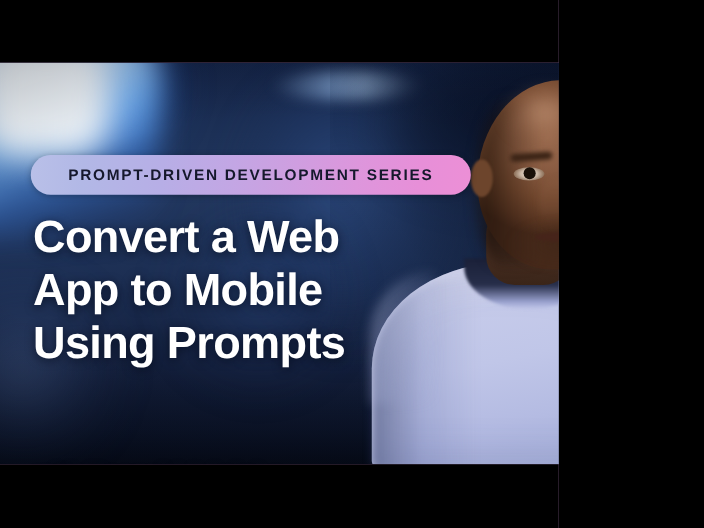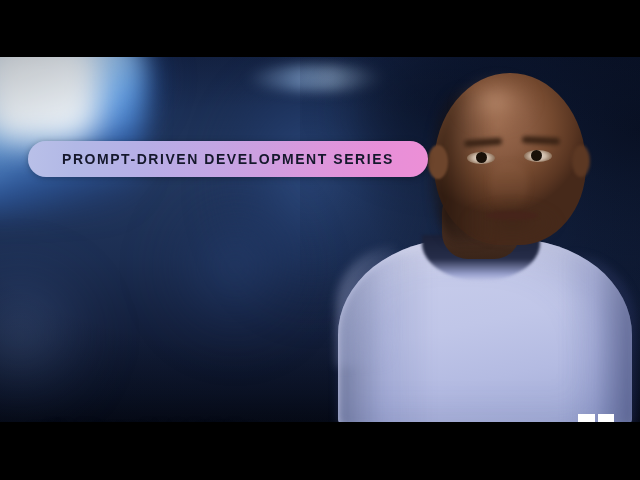--- a/index.html
+++ b/index.html
@@ -6,21 +6,21 @@
     margin: 0;
     padding: 0;
     background: #000000;
   }
   body {
     font-family: "Liberation Sans", sans-serif;
   }
 
   #thumbnail {
     position: relative;
-    width: 640px;
+    width: 508px;
     height: 480px;
     overflow: hidden;
     background: #f0abfc;
   }
 
   
   .letterbox {
     position: absolute;
     left: 0;
     width: 640px;
@@ -547,20 +547,25 @@
       <div class="pupil r"></div>
       <div class="nose"></div>
       <div class="chin-shade"></div>
       <div class="mouth"></div>
     </div>
 
     <div class="badge-pill">
       <span class="badge-text">PROMPT-DRIVEN DEVELOPMENT SERIES</span>
     </div>
 
+    <div class="headline">
+      <span class="headline-line">Convert a Web</span>
+      <span class="headline-line">App to Mobile</span>
+      <span class="headline-line">Using Prompts</span>
+    </div>
 
     <div class="byline">with Reynald Adolphe</div>
 
     <div class="ms-logo">
       <div class="ms-square"></div>
       <div class="ms-square"></div>
 
     </div>
   </div>
 

